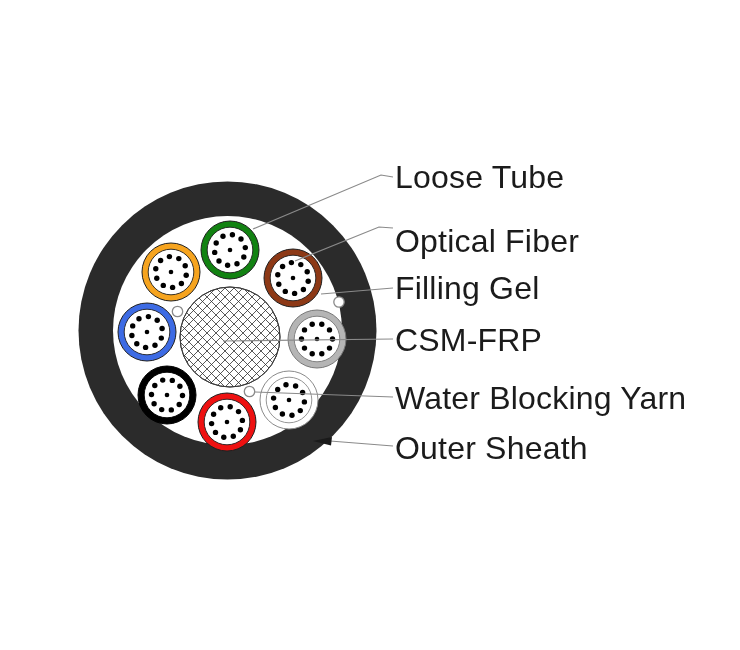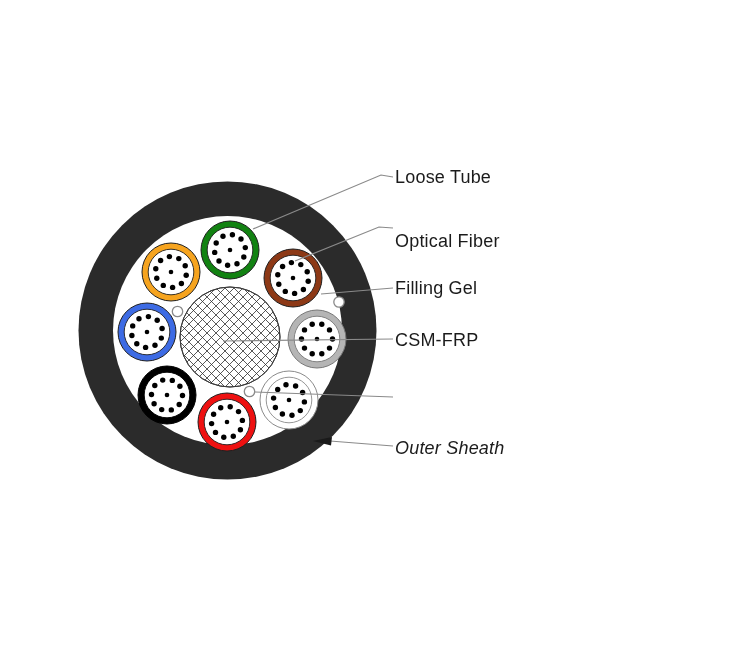--- a/index.html
+++ b/index.html
@@ -18,32 +18,32 @@
     background: #ffffff;
   }
   svg.diagram {
     position: absolute;
     left: 0;
     top: 0;
   }
   .callout-label {
     position: absolute;
     left: 395px;
-    font-size: 18px;
+    font-size: 32px;
     line-height: 26px;
     color: #1b1b1b;
     letter-spacing: 0.2px;
     white-space: nowrap;
   }
   .lbl-0 { top: 164px; }
   .lbl-1 { top: 228px; }
   .lbl-2 { top: 275px; text-align: center; }
   .lbl-3 { top: 327px; text-align: right; }
   .lbl-4 { top: 385px; }
-  .lbl-5 { top: 435px; font-style: italic; }
+  .lbl-5 { top: 435px; }
 </style>
 </head>
 <body>
 
 <div class="stage">
 
   <svg class="diagram" width="740" height="650" viewBox="0 0 740 650">
     <defs>
       <pattern id="xhatch" patternUnits="userSpaceOnUse" width="9" height="9">
         <path d="M0 0 L9 9 M9 0 L0 9" stroke="#2e2e2e" stroke-width="0.8" fill="none"></path>
@@ -193,15 +193,16 @@
       <polyline points="255,392 393,397"></polyline>
       <polyline points="330,441 393,446"></polyline>
     </g>
     <polygon id="sheath-arrow" points="313,441 332,437 331,445.5" fill="#1a1a1a"></polygon>
   </svg>
 
   <div class="callout-label lbl-0">Loose Tube</div>
   <div class="callout-label lbl-1">Optical Fiber</div>
   <div class="callout-label lbl-2">Filling Gel</div>
   <div class="callout-label lbl-3">CSM-FRP</div>
+  <div class="callout-label lbl-4">Water Blocking Yarn</div>
   <div class="callout-label lbl-5">Outer Sheath</div>
 
 </div>
 
 </body></html>

